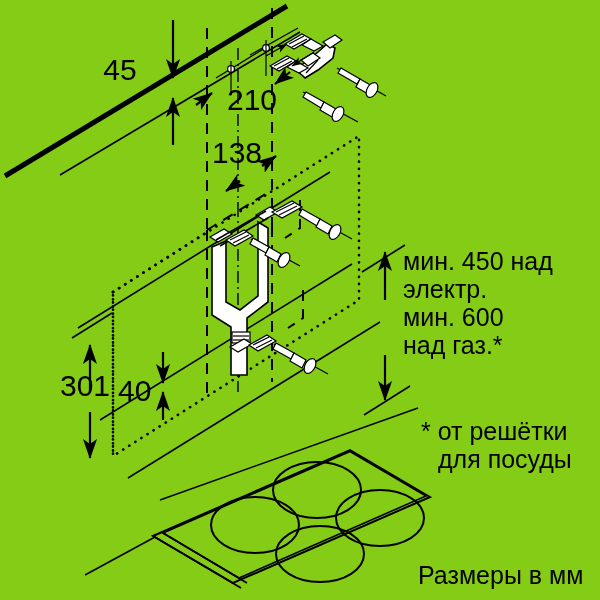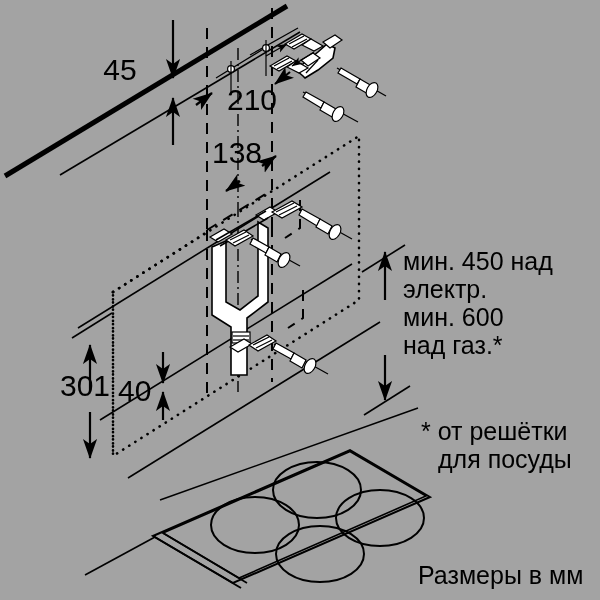--- a/index.html
+++ b/index.html
@@ -10,21 +10,21 @@
   body {
     width: 600px;
     height: 600px;
     font-family: "Liberation Sans", sans-serif;
     overflow: hidden;
   }
   #diagram-root {
     position: relative;
     width: 600px;
     height: 600px;
-    background: #a3a3a3;
+    background: #84cc16;
     text-align: right;
   }
   svg#installation-svg {
     display: block;
     width: 600px;
     height: 600px;
   }
   .dim-text {
     font-family: "Liberation Sans", sans-serif;
     font-size: 30px;

